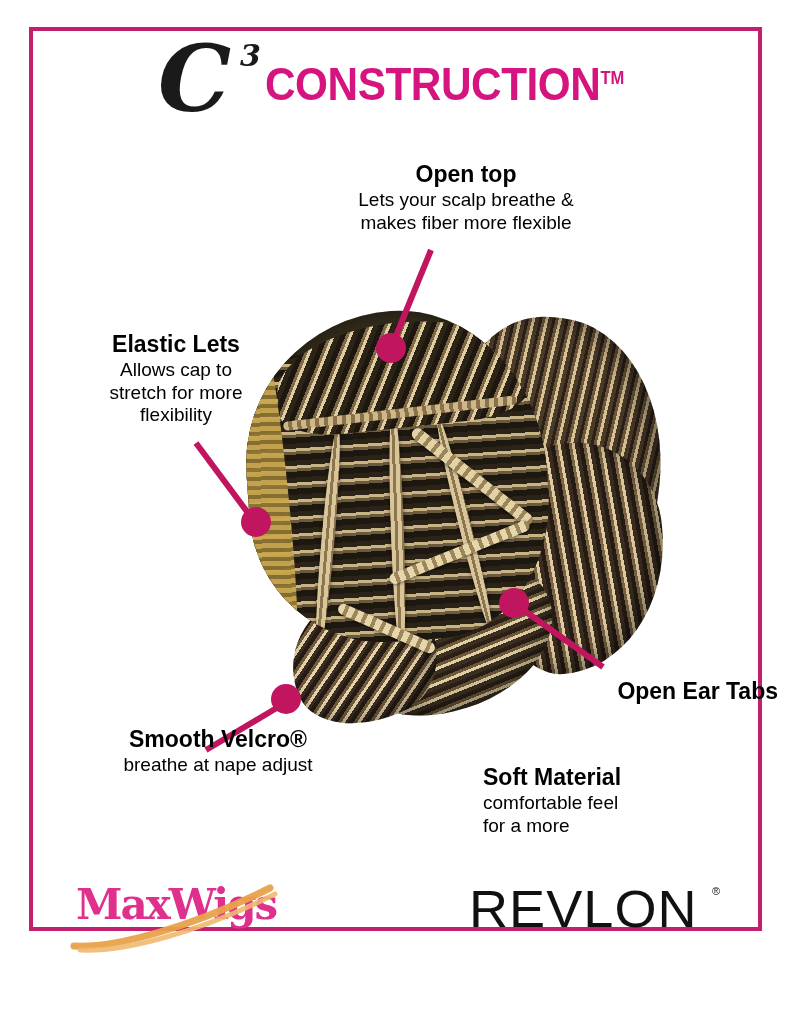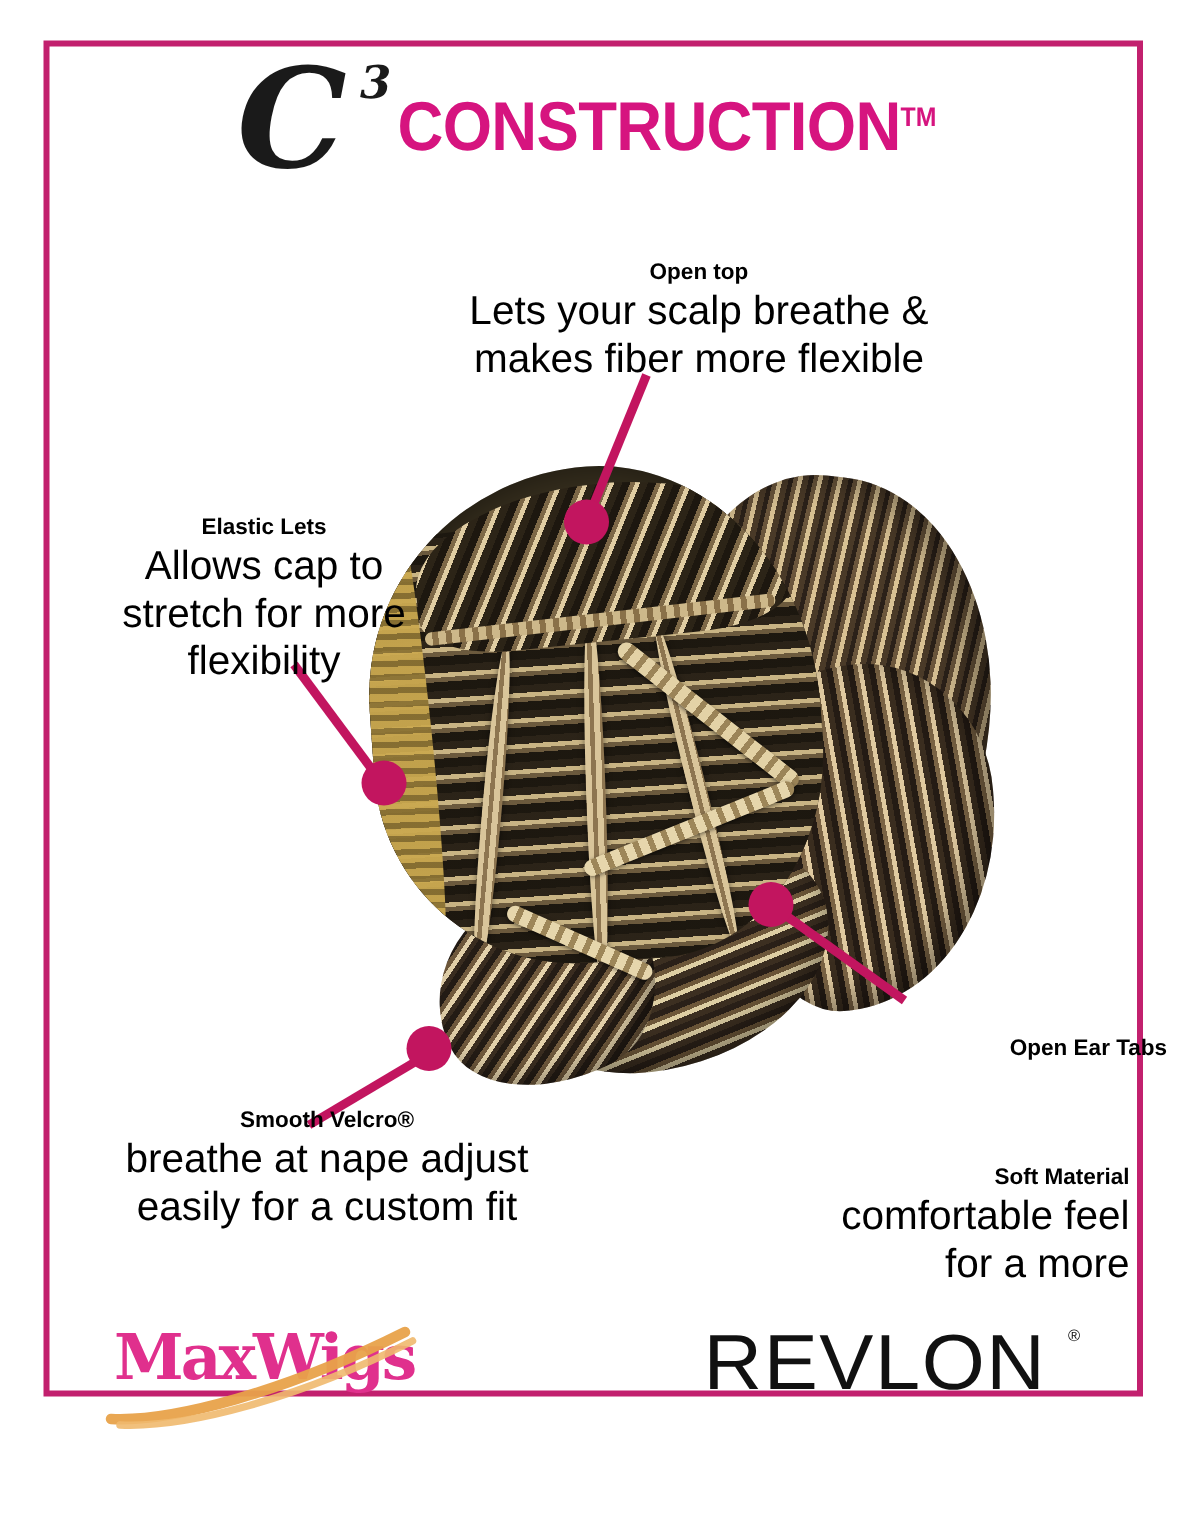--- a/index.html
+++ b/index.html
@@ -30,28 +30,28 @@
     font-family:"Liberation Sans",sans-serif;font-weight:700;font-size:46px;
     color:#d6147f;letter-spacing:-0.5px;
     transform:scaleX(0.92);transform-origin:left center;white-space:nowrap;
   }
   #wordmark .tm{
     font-size:18px;vertical-align:super;letter-spacing:0;font-weight:700;
   }
 
   
   .callout{position:absolute;color:#000;line-height:1.18;}
-  .callout .ctitle{font-weight:700;font-size:15px;display:block;margin-bottom:1px;margin-top:12px;}
-  .callout .cline{display:block;font-weight:400;font-size:27px;}
+  .callout .ctitle{font-weight:700;font-size:23px;display:block;margin-bottom:1px;}
+  .callout .cline{display:block;font-weight:400;font-size:19px;}
 
   #co-open-top{left:258px;top:130px;width:350px;text-align:center;}
   #co-elastic-lace{left:33px;top:300px;width:220px;text-align:center;}
   #co-open-ear{left:505px;top:647px;width:240px;text-align:right;}
   #co-velcro{left:20px;top:695px;width:330px;text-align:center;}
-  #co-soft{left:470px;top:733px;width:250px;text-align:right;}
+  #co-soft{left:450px;top:733px;width:250px;text-align:left;}
 
   
   #leaders{position:absolute;left:0;top:0;width:791px;height:1024px;pointer-events:none;}
 
   
   #wig{position:absolute;left:196px;top:262px;width:420px;height:420px;}
   .wigpart{position:absolute;}
 
   
   #hair-right{
@@ -267,21 +267,20 @@
       <span class="cline">flexibility</span>
     </div>
 
     <div class="callout" id="co-open-ear">
       <span class="ctitle">Open Ear Tabs</span>
     </div>
 
     <div class="callout" id="co-velcro">
       <span class="ctitle">Smooth Velcro®</span>
       <span class="cline">breathe at nape adjust</span>
-      <span class="cline">easily for a custom fit</span>
     </div>
 
     <div class="callout" id="co-soft">
       <span class="ctitle">Soft Material</span>
       <span class="cline">comfortable feel</span>
       <span class="cline">for a more</span>
     </div>
 
     <div id="maxwigs">
       <span class="mw-text">MaxWigs</span>

